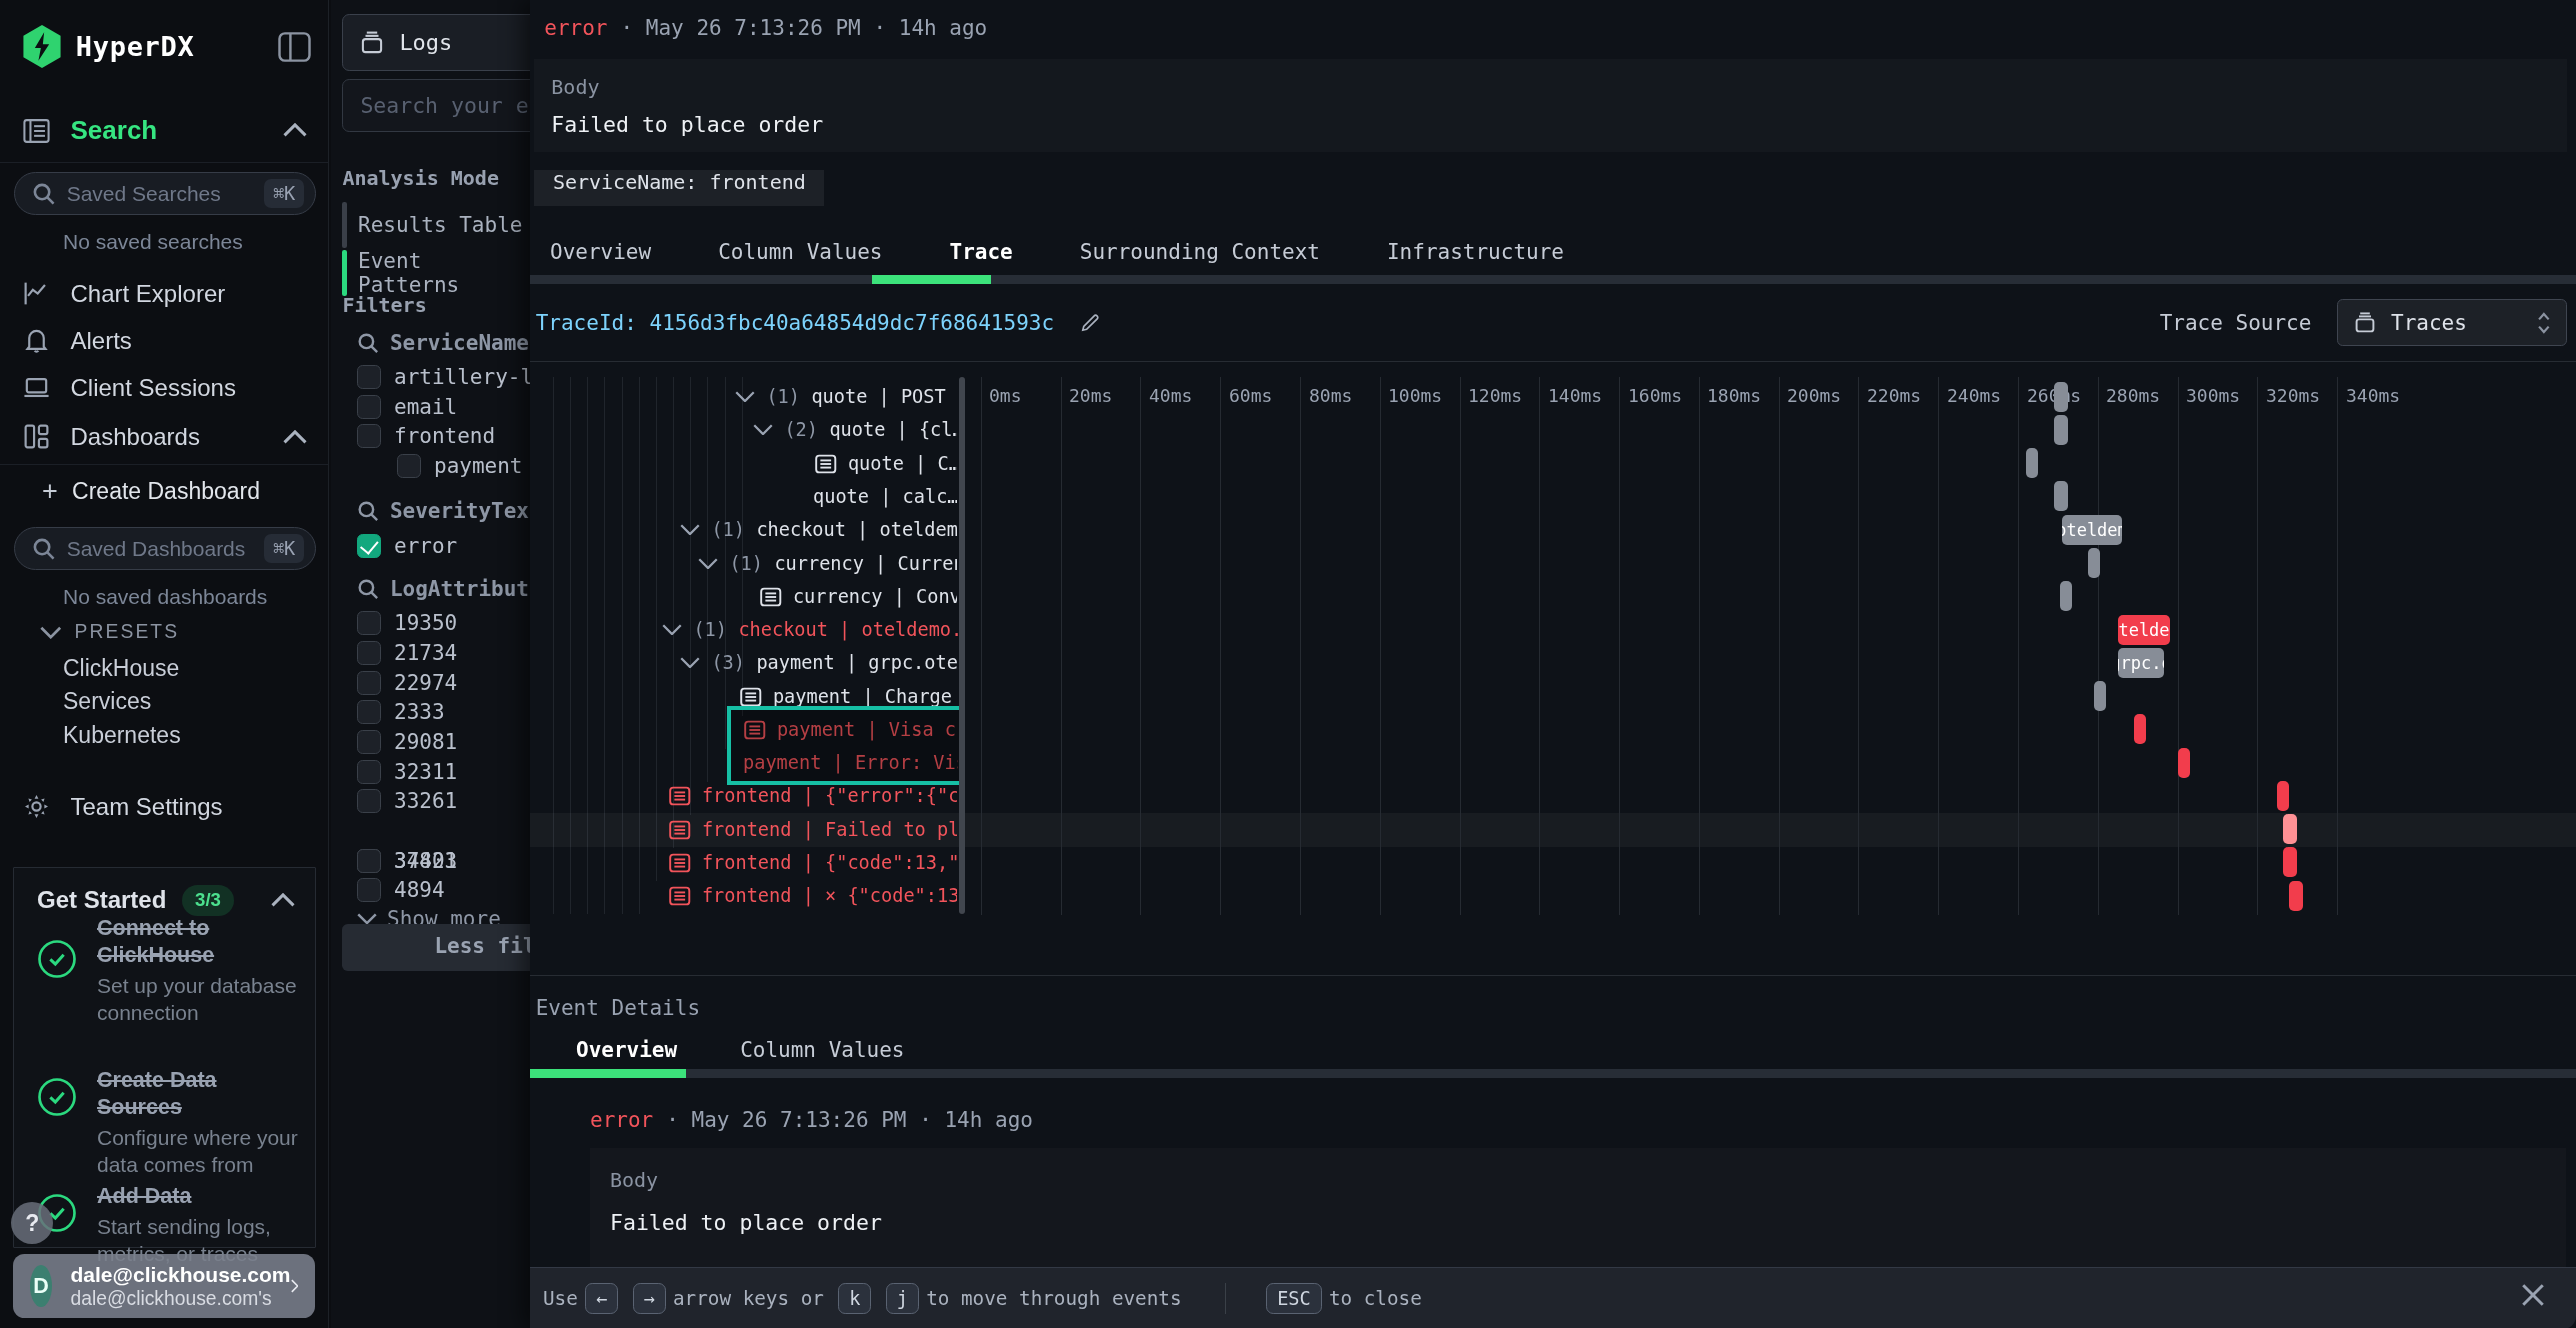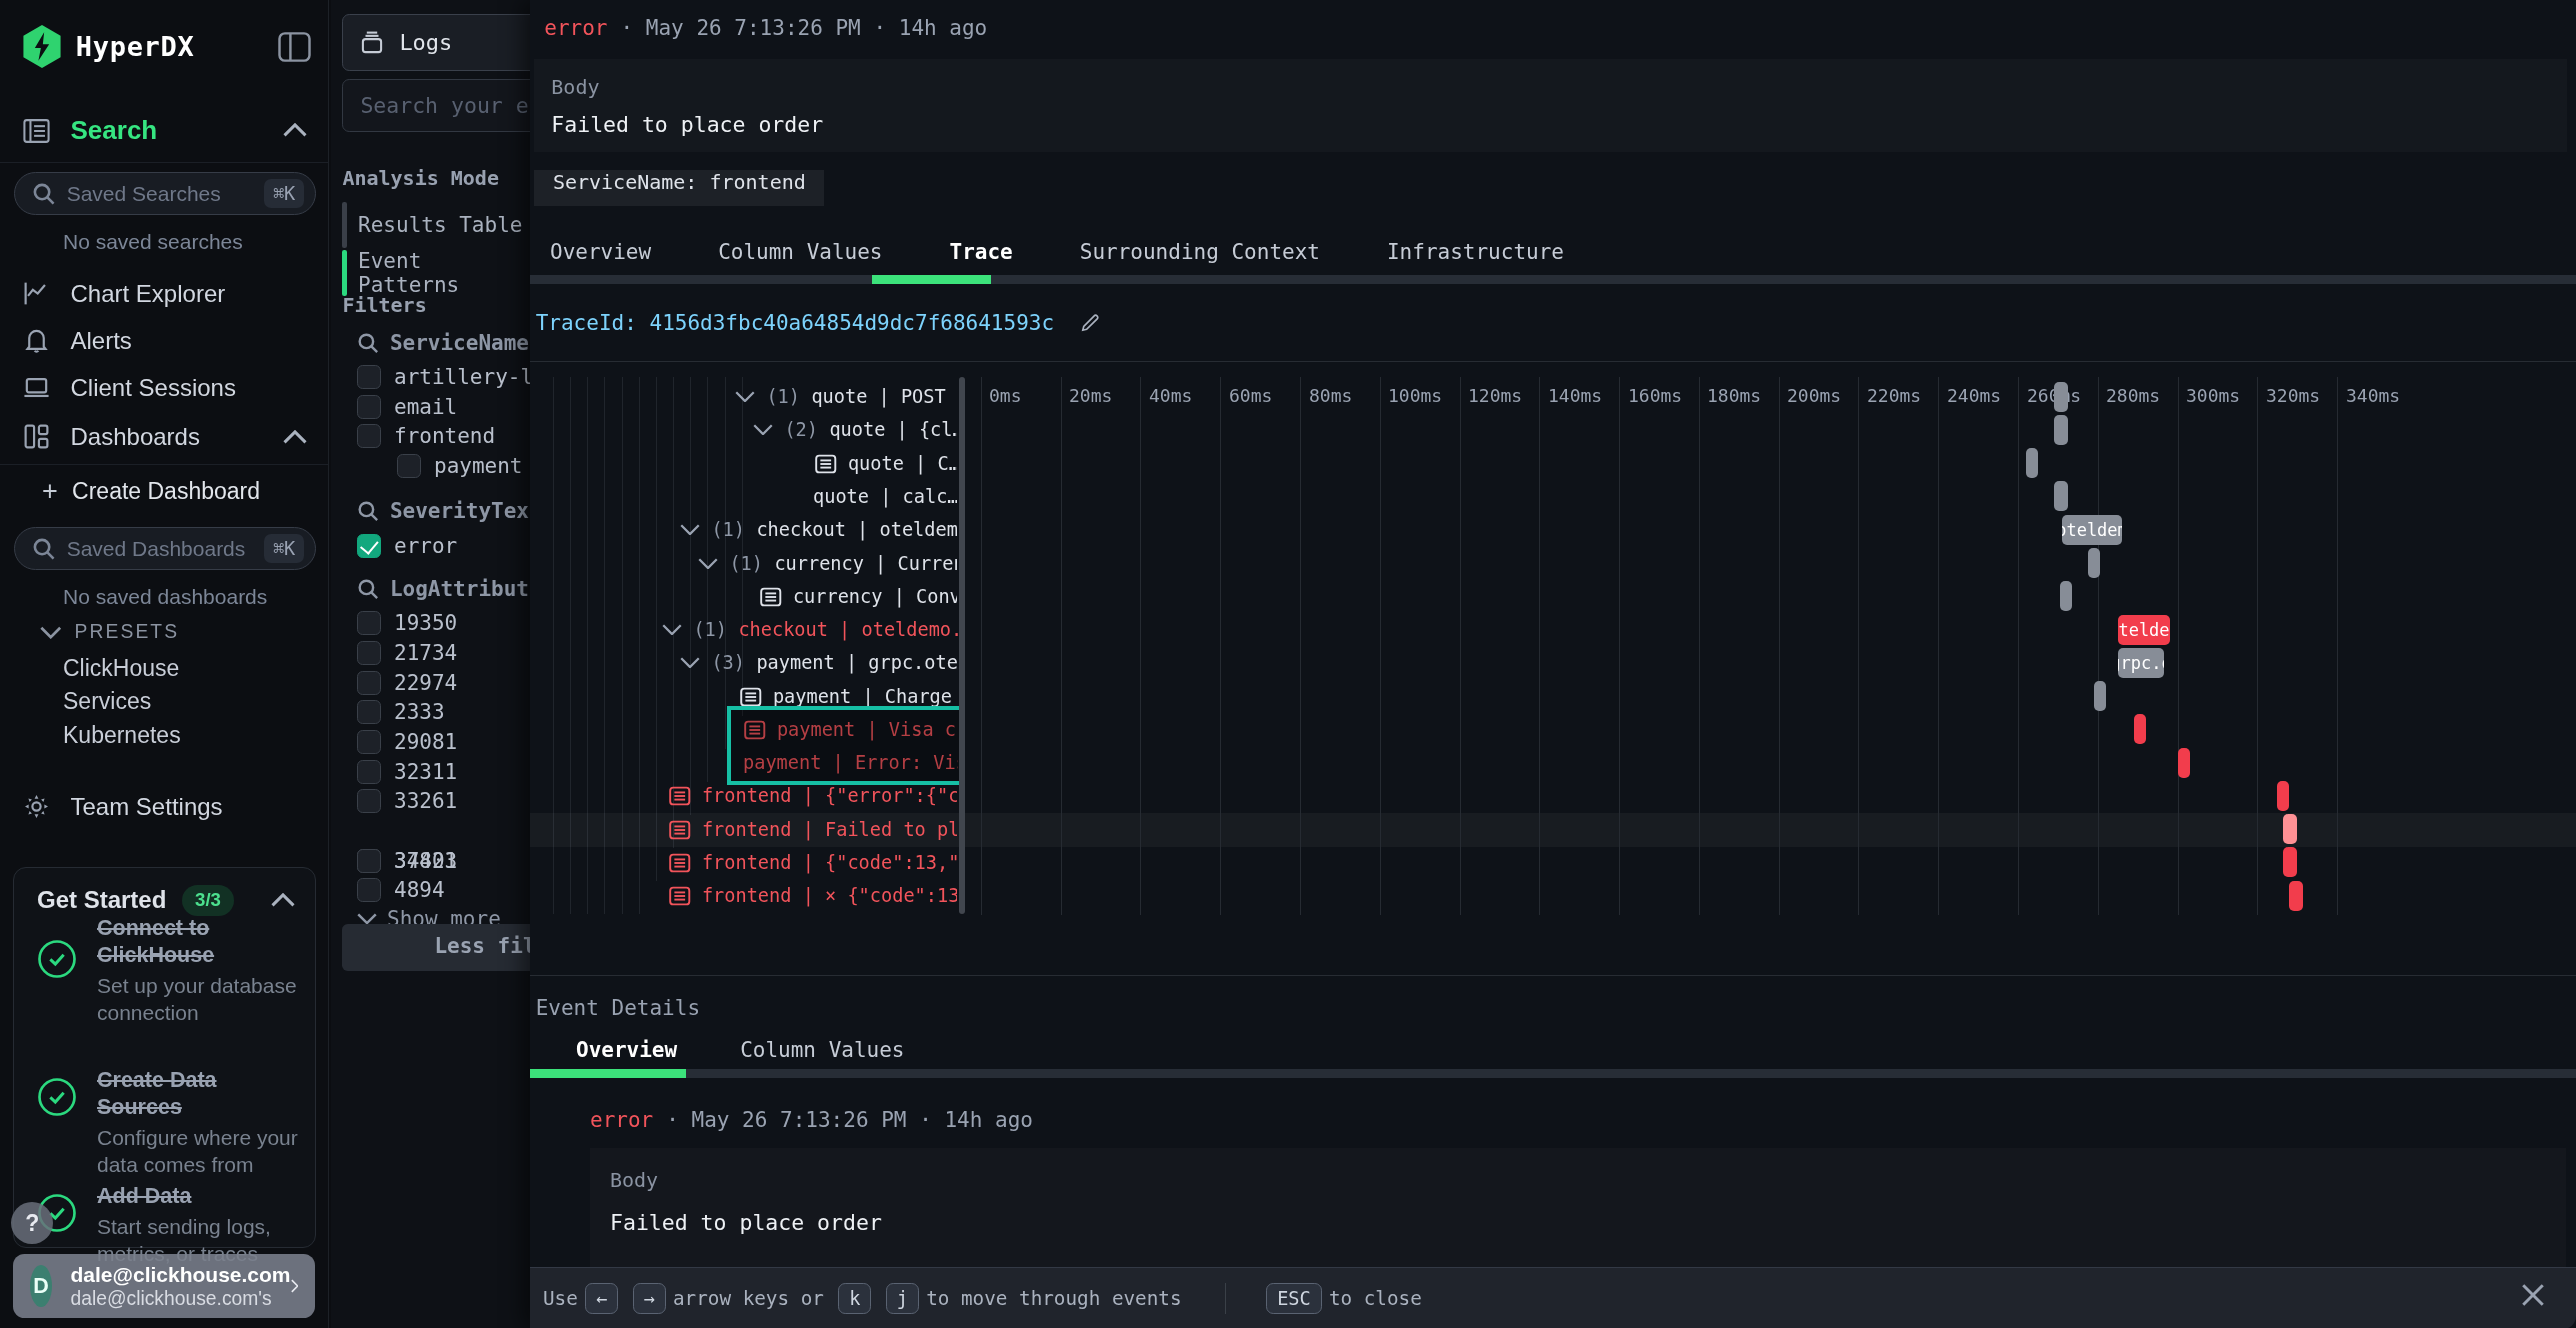--- a/index.html
+++ b/index.html
@@ -25,21 +25,21 @@
   .nav-item { position:absolute; left:21.5px; right:21.5px; height:31.5px; display:flex; align-items:center; color:#d2d7e0; }
   .nav-item .txt { margin-left:20px; font-size:24px; }
   .nav-item .chev { margin-left:auto; color:#aab2bf; }
   .nav-ico { width:29px; color:#9aa3b2; display:flex; }
   .create-dash { position:absolute; left:42px; height:29px; display:flex; align-items:center; color:#e2e6ec; font-size:23px; }
   .create-dash .plus { font-size:27px; color:#c6ccd6; margin-right:14.3px; }
   .presets { position:absolute; left:40px; display:flex; align-items:center; color:#8b93a1; }
   .presets .txt { margin-left:13px; font-size:19.3px; letter-spacing:2.1px; }
   .preset-item { position:absolute; left:63px; font-size:23px; color:#c9ced8; }
   
-  .gs-card { position:absolute; left:13px; width:303px; top:867px; height:381px; border:1.4px solid #262b33; border-radius:13px; background:#0f1217; }
+  .gs-card { position:absolute; left:13px; width:303px; top:867px; height:381px; border:1.4px solid #262b33; border-radius:1px; background:#0f1217; }
   .gs-head { position:absolute; left:23px; right:20px; top:17px; display:flex; align-items:center; }
   .gs-title { font-size:24px; font-weight:bold; color:#dfe3ea; }
   .gs-badge { margin-left:15.7px; background:#123124; color:#4ce08e; font-weight:bold; font-size:18.6px; padding:4.3px 13px; border-radius:17px; }
   .gs-head .chev { margin-left:auto; color:#aab2bf; }
   .gs-item { position:absolute; left:23px; right:14.3px; display:flex; }
   .gs-check { width:40px; height:40px; flex:0 0 40px; margin-top:24px; color:#2bd97f; }
   .gs-texts { margin-left:20px; }
   .gs-t1 { font-size:21.5px; font-weight:bold; color:#99a2b1; text-decoration:line-through; line-height:1.25; }
   .gs-t2 { font-size:21px; color:#79828f; line-height:1.27; margin-top:4.3px; }
   .help-bub { position:absolute; left:11.4px; top:1202px; width:42px; height:42px; border-radius:50%; background:rgba(105,110,122,.85); display:flex; align-items:center; justify-content:center; font-size:23px; font-weight:bold; color:#e8eaf0; }
@@ -438,20 +438,35 @@
     </nav>
   <div class="tabbar" style="top:275px">
     <span class="seg" style="left:342px; width:119px"></span>
   </div>
 
   <div class="traceid-row">
     <span>TraceId:</span>&nbsp;<span>4156d3fbc40a64854d9dc7f68641593c</span>
     <svg class="pencil" width="24" height="24" viewBox="0 0 20 20">
         <path d="M4 16 L4.8 12.8 L13.5 4 a1.6 1.6 0 0 1 2.3 0 l0.2 0.2 a1.6 1.6 0 0 1 0 2.3 L7.2 15.2 L4 16 Z" fill="none" stroke="currentColor" stroke-width="1.4"></path>
       </svg>
+  </div>
+  <div class="tsource">
+    <span class="lbl">Trace Source</span>
+    <div class="sel">
+      <svg width="24" height="24" viewBox="0 0 20 20">
+          <rect x="3" y="7" width="14" height="10" rx="2" fill="none" stroke="#c6ccd6" stroke-width="1.6"></rect>
+          <line x1="5" y1="4.5" x2="15" y2="4.5" stroke="#c6ccd6" stroke-width="1.6"></line>
+          <line x1="6" y1="2" x2="14" y2="2" stroke="#c6ccd6" stroke-width="1.6"></line>
+        </svg>
+      <span class="txt">Traces</span>
+      <svg class="ud" width="15.7" height="24" viewBox="0 0 12 20">
+          <polyline points="2,7 6,2.5 10,7" fill="none" stroke="currentColor" stroke-width="1.8"></polyline>
+          <polyline points="2,13 6,17.5 10,13" fill="none" stroke="currentColor" stroke-width="1.8"></polyline>
+        </svg>
+    </div>
   </div>
   <div class="wf-divider"></div>
 
   <div class="waterfall" id="waterfall">
       <div class="guide" style="left: 23px; height: 537px;"></div>
       <div class="guide" style="left: 40px; height: 537px;"></div>
       <div class="guide" style="left: 57px; height: 537px;"></div>
       <div class="guide" style="left: 74px; height: 537px;"></div>
       <div class="guide" style="left: 92px; height: 537px;"></div>
       <div class="guide" style="left: 109px; height: 537px;"></div>

